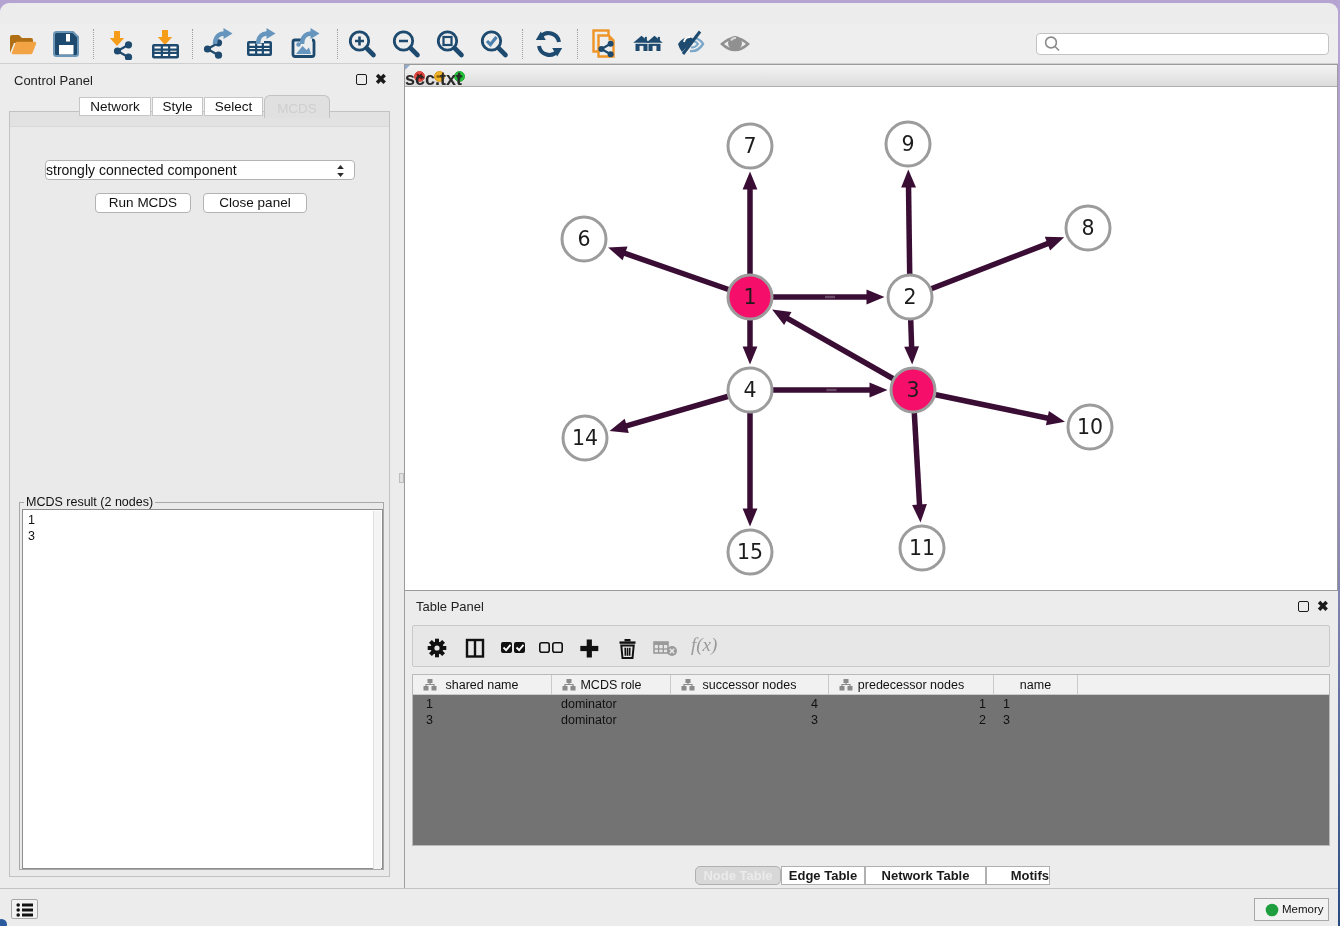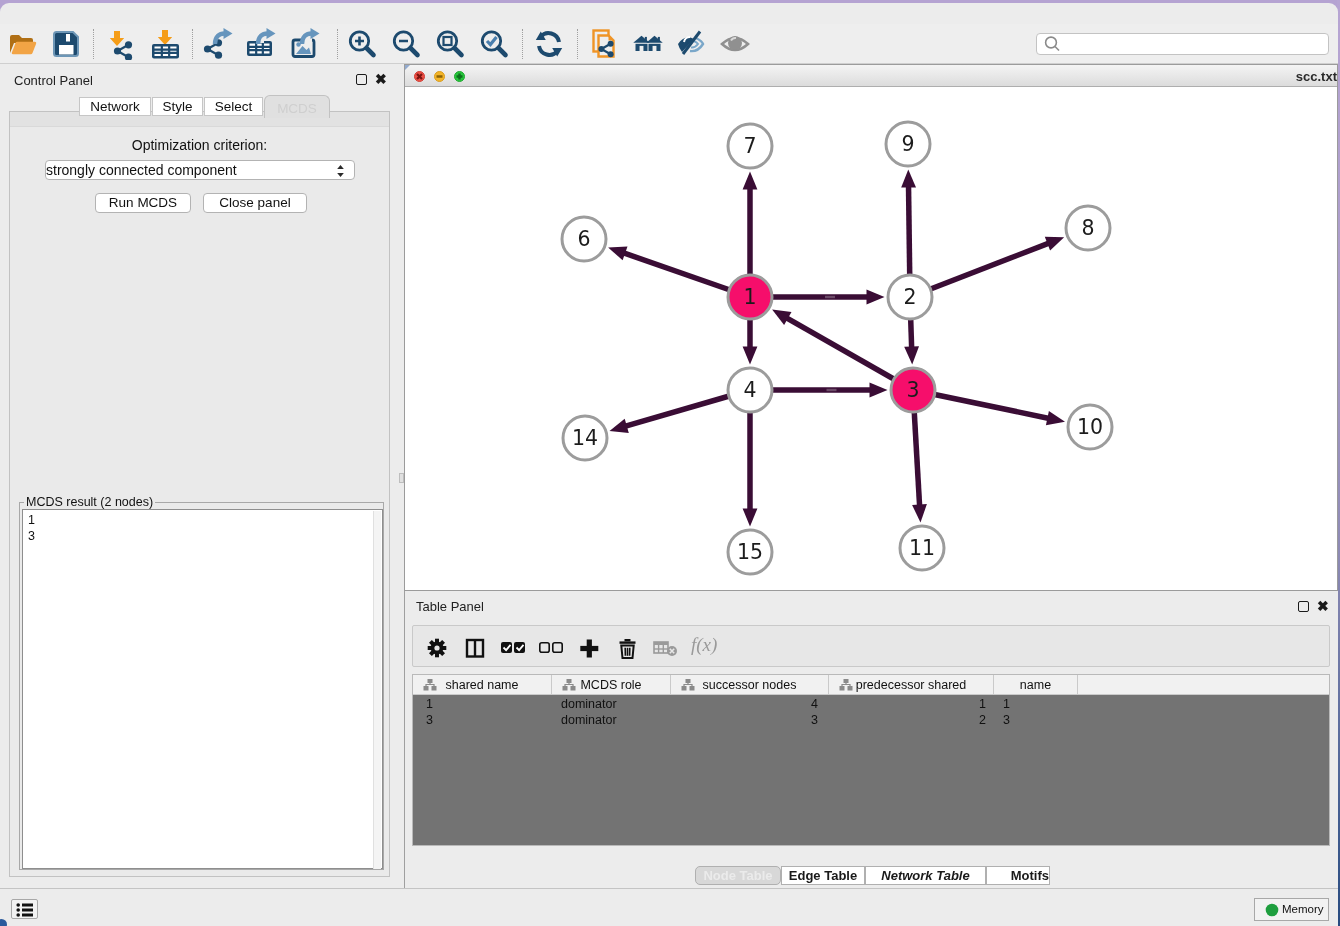--- a/index.html
+++ b/index.html
@@ -45,22 +45,22 @@
 #fieldset .legend { position:absolute; left:4px; top:-8px; background:#eaeaea; padding:0 2px;
   font-size:12.5px; color:#111; }
 #fieldset .inner { position:absolute; left:2px; top:6px; width:361px; height:360px;
   background:#fff; border:1px solid #8e8e8e; font-size:12.5px; color:#111; padding:2px 0 0 5px; line-height:16px; }
 #fieldset .scroll { position:absolute; right:1px; top:1px; width:8px; height:358px;
   background:#f4f4f4; border-left:1px solid #e0e0e0; }
 #netwin { position:absolute; left:404px; top:61px; width:934px; height:527px;
   border:1px solid #9b9b9b; background:#fff; }
 #netwin .nw-title { position:absolute; left:0; top:0; width:100%; height:22px;
   background:linear-gradient(#f4f4f4,#dcdcdc); border-bottom:1px solid #aeaeae; }
-#netwin .nw-title .t { position:absolute; top:4px; width:100%; text-align:right;
-  font-size:13px; font-weight:bold; color:#2a2a2a; }
+#netwin .nw-title .t { position:absolute; top:4px; width:100%; text-align:left;
+  font-size:18px; font-weight:bold; color:#2a2a2a; }
 .light { position:absolute; top:6px; width:11px; height:11px; border-radius:50%; }
 #canvas { position:absolute; left:0; top:23px; width:932px; height:502px; background:#fff; }
 #tpanel { position:absolute; left:405px; top:588px; width:933px; height:297px; background:#ececec; }
 #tp-toolbar { position:absolute; left:7px; top:34px; width:918px; height:42px;
   background:#e7e7e7; border:1px solid #c9c9c9; border-radius:2px; }
 #tp-table { position:absolute; left:7px; top:83px; width:918px; height:172px;
   background:#737373; border:1px solid #b9b9b9; }
 #tp-table .hdr { position:absolute; left:0; top:0; width:100%; height:20px;
   background:#f1f1f1; border-bottom:1px solid #cacaca; }
 .hcell { position:absolute; top:0; height:20px; border-right:1px solid #cacaca;
@@ -207,21 +207,20 @@
             <line x1="13" y1="12.5" x2="17" y2="16.5" stroke="#8a8a8a" stroke-width="1.6"></line>
           </svg></div>
       </div>
   </div>
   <div id="cpanel">
     <div class="panel-hdr-txt" style="position:absolute;left:14px;top:8px;">Control Panel</div>
     <div class="ph-float" style="position:absolute;left:356px;top:9px;"></div>
     <div class="ph-x" style="position:absolute;left:375px;top:6px;">✖</div>
     <div id="cp-content">
         <div class="band"></div>
-      <div id="opt-label">Optimization criterion:</div>
       <div id="dropdown">strongly connected component<svg width="11" height="16" viewBox="0 0 11 16" style="position:absolute;right:8px;top:1.5px;">
             <polygon points="5.5,2 8.8,6 2.2,6" fill="#2a2a2a"></polygon>
             <polygon points="5.5,14 8.8,10 2.2,10" fill="#2a2a2a"></polygon>
           </svg></div>
       <div class="btn" style="left:85px;width:96px;">Run MCDS</div>
       <div class="btn" style="left:193px;width:104px;">Close panel</div>
       <div id="fieldset">
         <div class="legend">MCDS result (2 nodes)</div>
         <div class="inner">1<br>3<div class="scroll"></div></div>
       </div>
@@ -374,21 +373,21 @@
               <rect x="8.5" y="8" width="5" height="4.5" fill="#8a8a8a"></rect>
               <path d="M7 5 v2 M3 8 v-1.5 h8 V8" stroke="#8a8a8a" stroke-width="1.2" fill="none"></path>
             </svg></div>
           <div class="hcell" style="left:258px;width:158px;">successor nodes</div>
           <div style="position:absolute;left:268px;top:3px;"><svg width="14" height="14" viewBox="0 0 14 14">
               <rect x="4.5" y="1" width="5" height="4" fill="#8a8a8a"></rect>
               <rect x="0.5" y="8" width="5" height="4.5" fill="#8a8a8a"></rect>
               <rect x="8.5" y="8" width="5" height="4.5" fill="#8a8a8a"></rect>
               <path d="M7 5 v2 M3 8 v-1.5 h8 V8" stroke="#8a8a8a" stroke-width="1.2" fill="none"></path>
             </svg></div>
-          <div class="hcell" style="left:416px;width:165px;">predecessor shared</div>
+          <div class="hcell" style="left:416px;width:165px;">predecessor nodes</div>
           <div style="position:absolute;left:426px;top:3px;"><svg width="14" height="14" viewBox="0 0 14 14">
               <rect x="4.5" y="1" width="5" height="4" fill="#8a8a8a"></rect>
               <rect x="0.5" y="8" width="5" height="4.5" fill="#8a8a8a"></rect>
               <rect x="8.5" y="8" width="5" height="4.5" fill="#8a8a8a"></rect>
               <path d="M7 5 v2 M3 8 v-1.5 h8 V8" stroke="#8a8a8a" stroke-width="1.2" fill="none"></path>
             </svg></div>
           <div class="hcell" style="left:581px;width:84px;">name</div>
         </div>
       <div class="rcell" style="left:13px;top:21px;">1</div>
         <div class="rcell" style="left:148px;top:21px;">dominator</div>
@@ -396,21 +395,21 @@
         <div class="rcell" style="left:473px;top:21px;width:100px;text-align:right;">1</div>
         <div class="rcell" style="left:590px;top:21px;">1</div>
         <div class="rcell" style="left:13px;top:37px;">3</div>
         <div class="rcell" style="left:148px;top:37px;">dominator</div>
         <div class="rcell" style="left:305px;top:37px;width:100px;text-align:right;">3</div>
         <div class="rcell" style="left:473px;top:37px;width:100px;text-align:right;">2</div>
         <div class="rcell" style="left:590px;top:37px;">3</div>
     </div>
     <div class="btab sel" style="left:290px;width:86px;">Node Table</div>
       <div class="btab" style="left:376px;width:84px;">Edge Table</div>
-      <div class="btab" style="left:460px;width:121px;font-style:italic;">Network Table</div>
+      <div class="btab" style="left:460px;width:121px;">Network Table</div>
       <div class="btab" style="left:581px;width:64px;text-align:right;">Motifs</div>
   </div>
   <div id="statusbar">
     <div id="listbtn">
         <div style="position:absolute;left:3px;top:0px;"><svg width="20" height="20" viewBox="0 0 20 20">
             <circle cx="3.2" cy="5.0" r="1.8" fill="#111"></circle>
             <rect x="7" y="3.5" width="11" height="3" fill="#111"></rect>
             <circle cx="3.2" cy="10.0" r="1.8" fill="#111"></circle>
             <rect x="7" y="8.5" width="11" height="3" fill="#111"></rect>
             <circle cx="3.2" cy="15.0" r="1.8" fill="#111"></circle>

